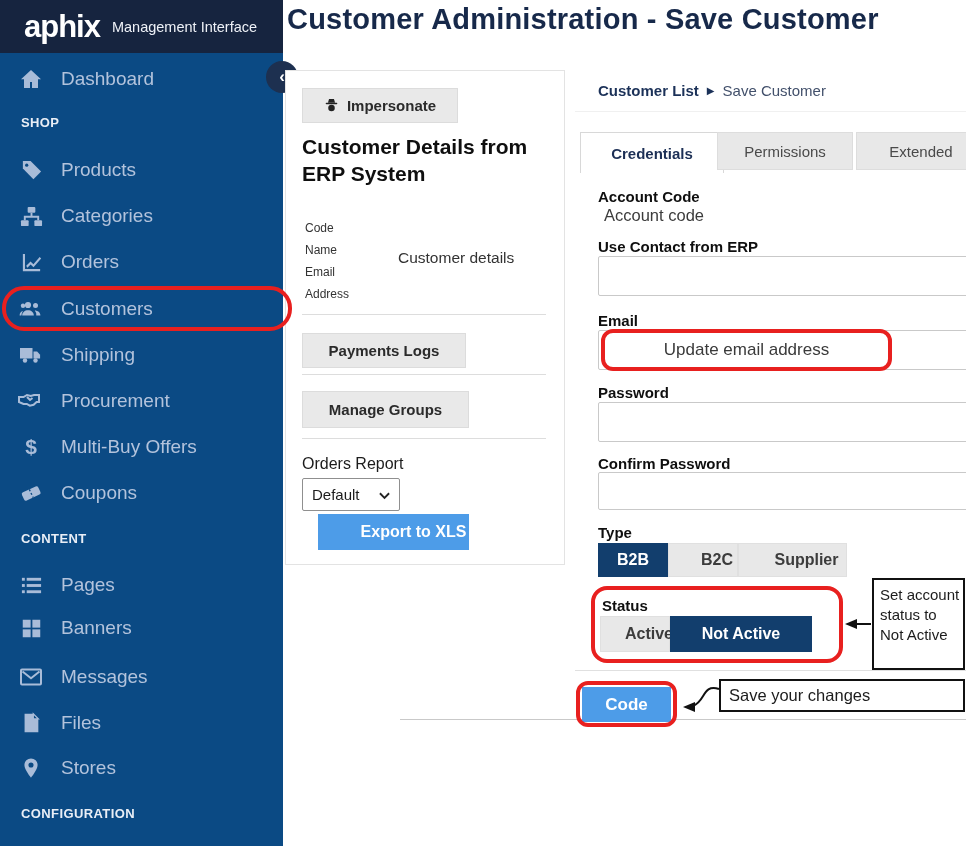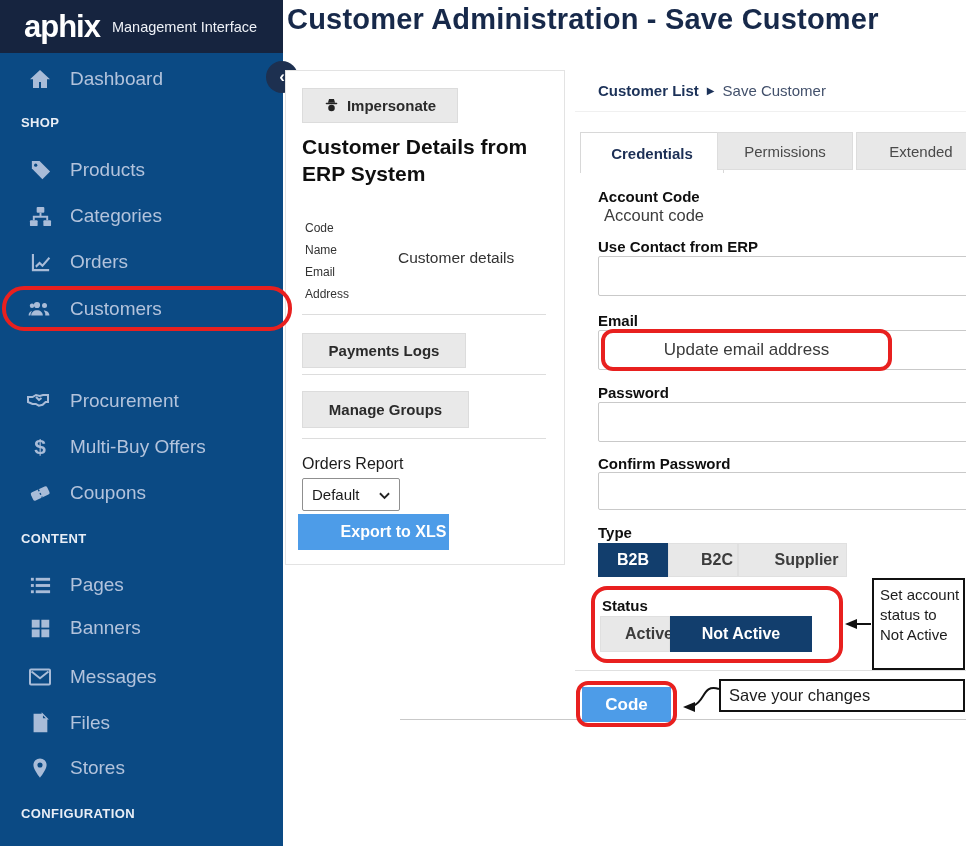--- a/index.html
+++ b/index.html
@@ -9,21 +9,21 @@
   }
   *{margin:0;padding:0;box-sizing:border-box;font-family:"Liberation Sans",sans-serif;}
   body{width:966px;height:846px;background:#fff;}
   #canvas{position:relative;width:966px;height:846px;overflow:hidden;background:#fff;}
 
   
   #sidebar{position:absolute;left:0;top:0;width:283px;height:846px;background:var(--sidebar);z-index:1;}
   #topbar{position:absolute;left:0;top:0;width:283px;height:53px;background:var(--topbar);display:flex;align-items:center;padding-left:24px;gap:12px;}
   .logo{color:#fff;font-size:31px;font-weight:bold;letter-spacing:-1px;line-height:1;}
   .logo-sub{color:#eef1f7;font-size:14.5px;white-space:nowrap;}
-  .sb-item{position:absolute;left:0;width:283px;height:42px;display:flex;align-items:center;padding-left:27px;gap:17px;color:var(--sbtext);font-size:19px;cursor:pointer;}
+  .sb-item{position:absolute;left:0;width:283px;height:42px;display:flex;align-items:center;padding-left:18px;gap:17px;color:var(--sbtext);font-size:19px;cursor:pointer;}
   .sb-item .ic{width:26px;height:24px;flex:0 0 26px;display:flex;align-items:center;justify-content:center;}
   .sb-item svg{fill:#a9bcd8;}
   .sb-header{position:absolute;left:21px;color:var(--sbhead);font-size:13px;font-weight:bold;letter-spacing:.4px;}
   #collapse-btn{position:absolute;left:266px;top:61px;width:32px;height:32px;border-radius:50%;background:#1d3050;color:#fff;font-size:17px;font-weight:bold;display:flex;align-items:center;justify-content:center;z-index:2;}
   .dollar-glyph{color:#a9bcd8;font-size:21px;font-weight:bold;}
 
   
   #page-title{position:absolute;left:287px;top:3px;font-size:29px;font-weight:bold;color:var(--navy);z-index:3;white-space:nowrap;letter-spacing:.2px;}
 
   
@@ -32,21 +32,21 @@
   #impersonate-btn{left:16px;top:17px;width:156px;height:35px;gap:8px;}
   #erp-heading{position:absolute;left:16px;top:62px;width:235px;font-size:21px;font-weight:bold;color:#0f0f0f;line-height:27px;}
   #erp-labels{position:absolute;left:19px;top:146px;font-size:12px;color:#333;line-height:22px;}
   #erp-value{position:absolute;left:112px;top:178px;font-size:15.5px;color:#333;}
   .lc-divider{position:absolute;left:16px;width:244px;border-top:1px solid #ddd;}
   #payments-btn{left:16px;top:262px;width:164px;height:35px;}
   #groups-btn{left:16px;top:320px;width:167px;height:37px;}
   #orders-report-label{position:absolute;left:16px;top:384px;font-size:16px;color:#1c1c1c;}
   #orders-report-select{position:absolute;left:16px;top:407px;width:98px;height:33px;border:1px solid #8f8f8f;border-radius:2px;background:#fff;display:flex;align-items:center;justify-content:space-between;padding:0 9px;font-size:15px;color:#1c1c1c;cursor:pointer;}
   .blue-btn{background:var(--blue);color:#fff;font-weight:bold;border:none;display:flex;align-items:center;justify-content:center;cursor:pointer;}
-  #export-btn{position:absolute;left:12px;top:443px;width:151px;height:36px;font-size:16px;padding-left:40px;}
+  #export-btn{position:absolute;left:32px;top:443px;width:151px;height:36px;font-size:16px;padding-left:40px;}
 
   
   #breadcrumb{position:absolute;left:575px;top:70px;width:391px;height:42px;background:#fff;border-bottom:1px solid #f0f0f0;display:flex;align-items:center;padding-left:23px;gap:8px;z-index:10;}
   #breadcrumb .bc-parent{font-size:15px;font-weight:bold;color:#1b3158;}
   #breadcrumb .bc-sep{font-size:10px;color:#1b3158;}
   #breadcrumb .bc-current{font-size:15px;color:#42506b;}
   .tab{position:absolute;top:132px;height:38px;display:flex;align-items:center;justify-content:center;font-size:15px;cursor:pointer;z-index:11;}
   #tab-credentials{left:580px;width:144px;height:41px;background:#fff;border:1px solid #d8d8d8;border-bottom:none;font-weight:bold;color:#1c2f55;}
   #tab-permissions{left:717px;width:136px;background:#e8e8e8;border:1px solid #ddd;color:#4a4a4a;}
   #tab-extended{left:856px;width:130px;background:#e8e8e8;border:1px solid #ddd;color:#4a4a4a;}
@@ -127,20 +127,31 @@
     </div>
     <div class="sb-item" style="top:241px">
       <span class="ic">
           <svg width="23" height="23" viewBox="0 0 24 24">
             <path d="M3 3v18h18v-2.2H5.2V3z"></path>
             <path d="M6.5 15.5l4.5-4.6 3 3 6.5-7.6 1.6 1.4-8 9.3-3-3-3.4 3.6z"></path>
           </svg>
         </span>
       <span>Orders</span>
     </div>
+    <div class="sb-item" style="top:334px">
+      <span class="ic">
+          <svg width="24" height="24" viewBox="0 0 24 24">
+            <path d="M1 5h12.5v10.5H1z"></path>
+            <path d="M14.5 8.5h3.6l3 3.2v3.8h-6.6z"></path>
+            <circle cx="6" cy="17.5" r="2.2"></circle>
+            <circle cx="16.5" cy="17.5" r="2.2"></circle>
+          </svg>
+        </span>
+      <span>Shipping</span>
+    </div>
     <div class="sb-item" style="top:380px">
       <span class="ic">
           <svg width="26" height="24" viewBox="0 0 26 24">
             <path d="M1 8h4.5l3.5-2 3.8 1 3.2-1H21v7h-2.4l-3 2.8-3.8.9-3-1.7H5.5L1 13z" fill="none" stroke="#a9bcd8" stroke-width="2"></path>
             <path d="M9 8l3 3 2.5-2" fill="none" stroke="#a9bcd8" stroke-width="2"></path>
           </svg>
         </span>
       <span>Procurement</span>
     </div>
     <div class="sb-item" style="top:426px">

